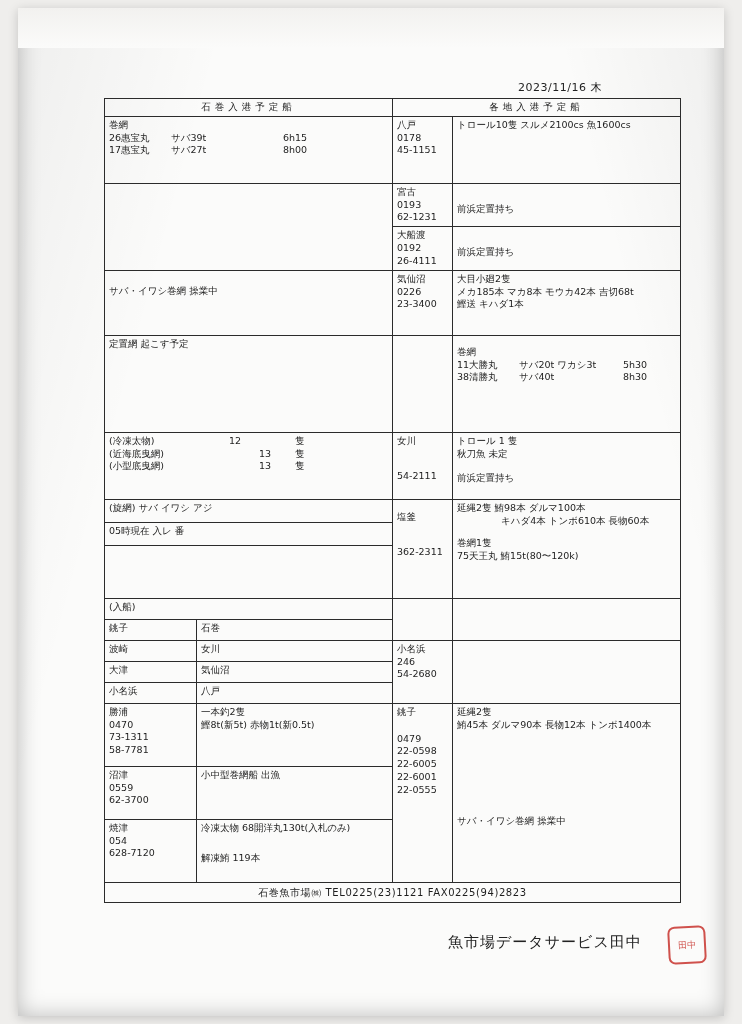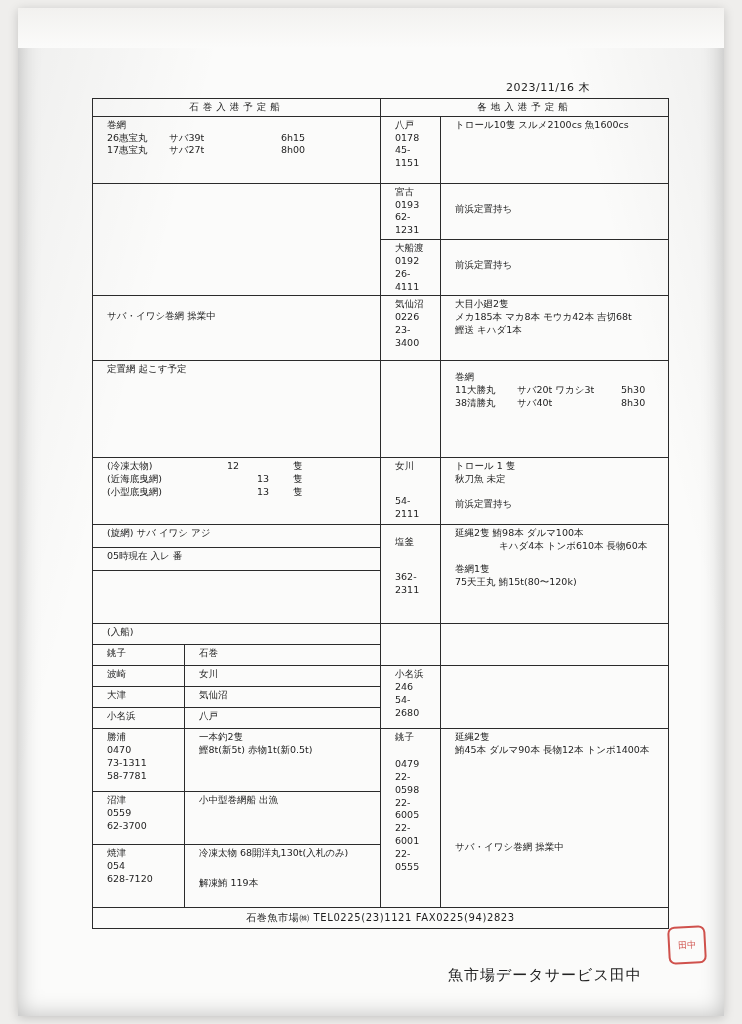--- a/index.html
+++ b/index.html
@@ -20,46 +20,46 @@
       linear-gradient(105deg, rgba(0,0,0,.05) 0%, rgba(255,255,255,0) 22%),
       linear-gradient(255deg, rgba(0,0,0,.05) 0%, rgba(255,255,255,0) 18%);
   }
   
   #paper:before{
     content:"";position:absolute;left:0;top:0;right:0;height:40px;
     background:linear-gradient(#f2f1ef,#fbfbfa);
   }
   #sheet{
     position:absolute;
-    left:74px;top:72px;
+    left:86px;top:72px;
     width:576px;height:830px;
   }
   .date{
     position:absolute;right:78px;top:0px;
     font-size:11px;letter-spacing:.5px;color:#222;
   }
   table.main{
     position:absolute;left:0;top:18px;
     width:576px;
     border-collapse:collapse;
     table-layout:fixed;
   }
   table.main td{
     border:1px solid #2b2b2b;
     vertical-align:top;
-    padding:2px 14px;
+    padding:2px 4px;
     font-size:9.5px;
     line-height:1.35;
     color:#1d1d1d;
   }
   .hdr{text-align:center;font-size:11px;letter-spacing:4px;padding:3px 0;}
   .ind{padding-left:10px;}
   .sig{
     position:absolute;
-    left:430px;top:958px;
+    left:430px;top:925px;
     font-size:15px;
     font-family:"DejaVu Serif","Liberation Serif",serif;
     color:#222;
     letter-spacing:1px;
   }
   .stamp{
     position:absolute;left:650px;top:918px;
     width:34px;height:34px;border-radius:7px;
     border:2.5px solid #c8342e;
     color:#c8342e;

